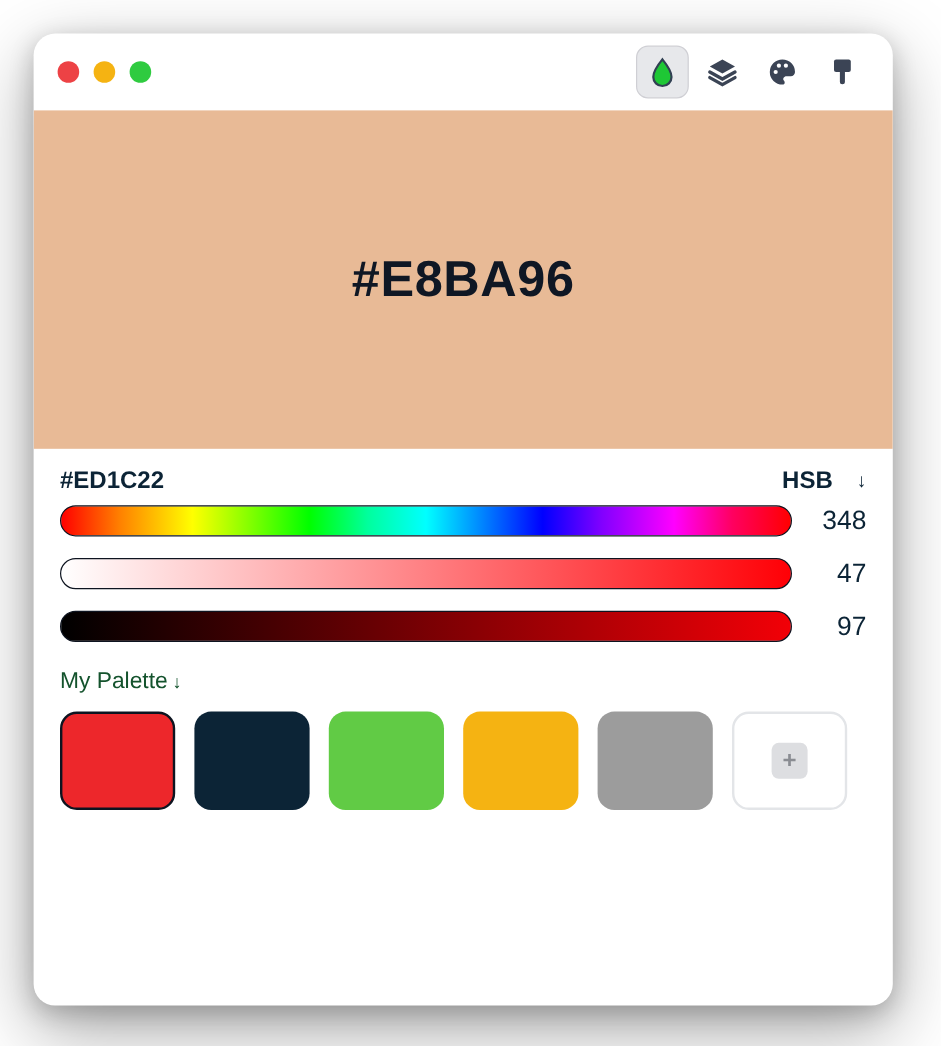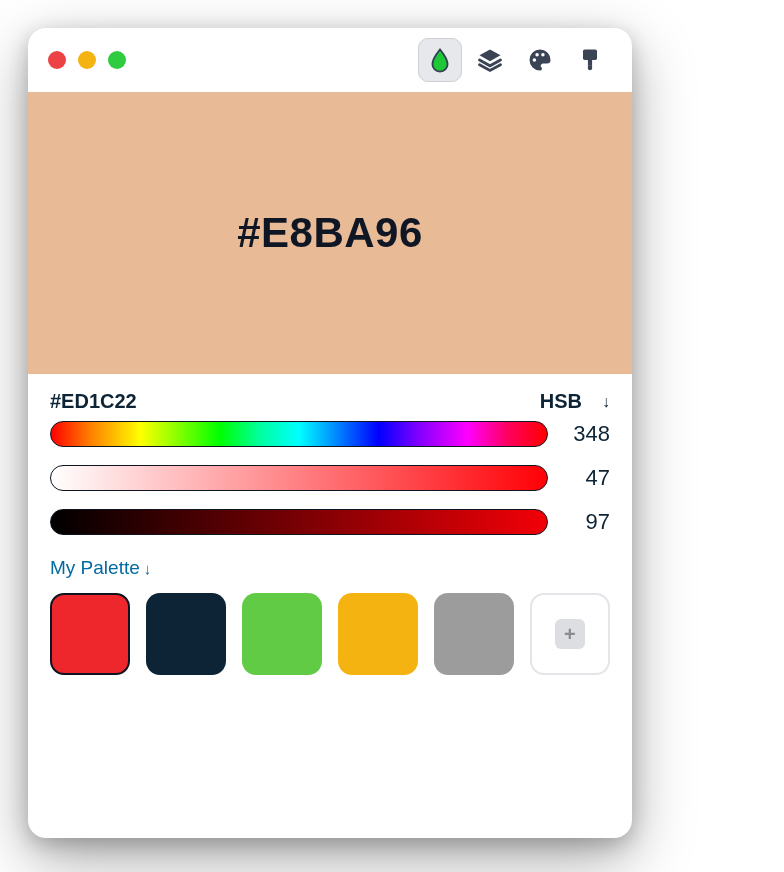--- a/index.html
+++ b/index.html
@@ -4,21 +4,21 @@
   <style>
     * { box-sizing: border-box; margin: 0; padding: 0; }
     body {
       font-family: -apple-system, BlinkMacSystemFont, "Segoe UI", Helvetica, Arial, sans-serif;
       background: #fff;
       width: 784px;
       height: 872px;
       padding: 28px;
     }
     .window {
-      width: 604px;
+      width: 716px;
       height: 810px;
       background: #fff;
       border-radius: 18px;
       box-shadow: 0 20px 60px rgba(0,0,0,0.35), 0 6px 20px rgba(0,0,0,0.2);
       overflow: hidden;
       position: relative;
     }
     .titlebar {
       height: 64px;
       display: flex;
@@ -76,21 +76,21 @@
       background: linear-gradient(90deg,
         #ff0000 0%, #ff8000 8%, #ffff00 18%, #80ff00 26%, #00ff00 34%,
         #00ff9d 42%, #00ffff 50%, #0080ff 58%, #0000ff 66%, #8000ff 74%,
         #ff00ff 84%, #ff0060 92%, #ff0000 100%);
     }
     .track.sat { background: linear-gradient(90deg, #ffffff 0%, #FF0006 100%); }
     .track.bri { background: linear-gradient(90deg, #000000 0%, #F20007 100%); }
     .slider-val { width: 42px; text-align: right; font-size: 22px; color: #0C2436; font-weight: 500; }
     .palette-section { padding: 22px 22px 22px 22px; }
     .palette-label {
-      color: #0369a1; font-size: 19px; font-weight: 500;
+      color: #14532d; font-size: 19px; font-weight: 500;
       display: inline-flex; align-items: center; gap: 4px; cursor: pointer;
     }
     .palette-label .arrow { font-size: 15px; }
     .swatches { display: flex; gap: 16px; margin-top: 14px; }
     .swatch {
       width: 96px; height: 82px; border-radius: 14px; cursor: pointer;
     }
     .swatch.selected { border: 2.5px solid #0E1420; }
     .swatch.add {
       background: #fff; border: 2px solid #E3E5E8;

